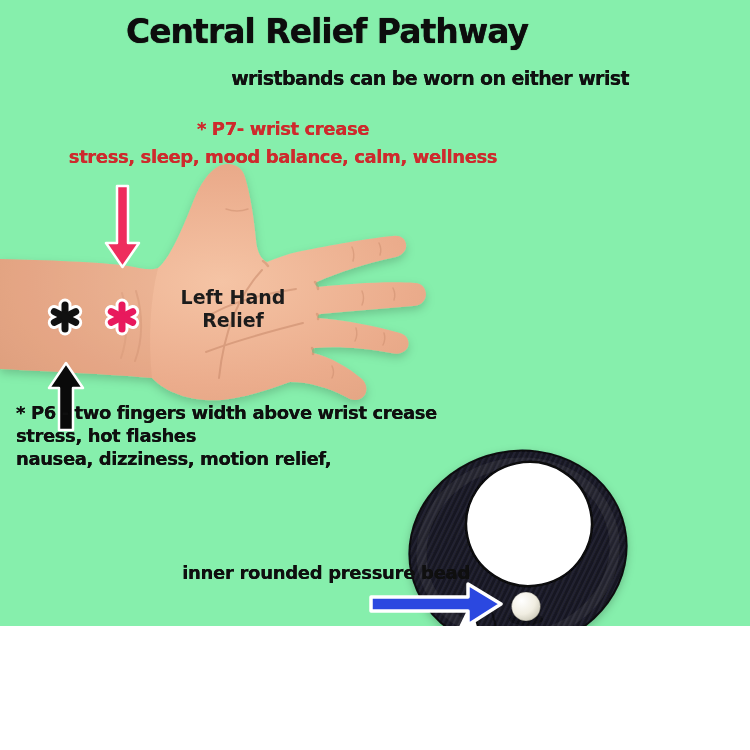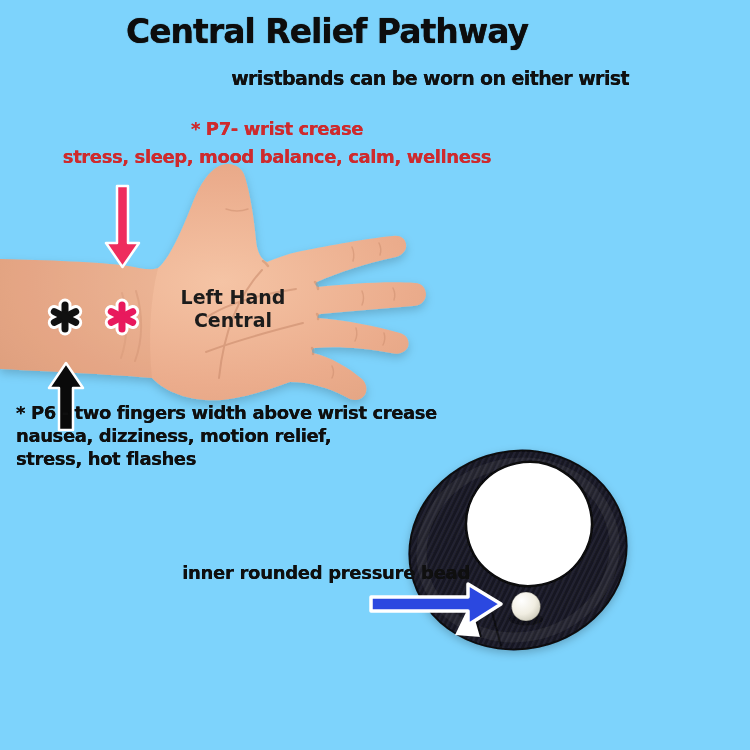--- a/index.html
+++ b/index.html
@@ -1,33 +1,33 @@
 <!DOCTYPE html>
 <html><head>
 <meta charset="utf-8">
 <style>
   html,body{margin:0;padding:0;background:#ffffff;overflow:hidden;}
   .canvas{
-    position:relative;width:750px;height:750px;background:#7dd3fc;
+    position:relative;width:750px;height:626px;background:#86efac;
     font-family:"DejaVu Sans", sans-serif;overflow:hidden;
   }
   .art{position:absolute;left:0;top:0;width:750px;height:750px;}
   .txt{position:absolute;font-weight:bold;color:#111;}
   .title{
     left:27px;top:12px;width:600px;text-align:center;
     font-size:33px;letter-spacing:-1px;color:#0d0d0d;
     text-shadow:0 0 0.8px #0d0d0d;
   }
   .subtitle{
     left:29px;top:67px;width:600px;text-align:right;
     font-size:19px;letter-spacing:-0.6px;color:#101010;
     text-shadow:0 0 0.6px #101010;
   }
   .p7-note{
-    left:0;top:115px;width:554px;text-align:center;
+    left:6px;top:115px;width:554px;text-align:center;
     font-size:18px;line-height:28px;letter-spacing:-0.4px;
     color:#CE2A2D;text-shadow:0 0 0.5px #CE2A2D;
   }
   .hand-label{
     left:133px;top:286px;width:200px;text-align:center;
     font-size:19px;line-height:23px;color:#1c1c1c;font-weight:700;
   }
   .p6-note{
     left:16px;top:401px;width:560px;text-align:left;
     font-size:18px;line-height:23px;letter-spacing:-0.4px;
@@ -185,24 +185,24 @@
   <div class="txt title">Central Relief Pathway</div>
   <div class="txt subtitle">wristbands can be worn on either wrist</div>
 
   <div class="txt p7-note">
     <div>* P7- wrist crease</div>
     <div>stress, sleep, mood balance, calm, wellness</div>
   </div>
 
   <div class="txt hand-label">
     <div>Left Hand</div>
-    <div>Central</div>
+    <div>Relief</div>
   </div>
 
   <div class="txt p6-note">
     <div>* P6 - two fingers width above wrist crease</div>
+    <div>stress, hot flashes</div>
     <div>nausea, dizziness, motion relief,</div>
-    <div>stress, hot flashes</div>
   </div>
 
   <div class="txt bead-note">inner rounded pressure bead</div>
 
 </div>
 
 </body></html>

